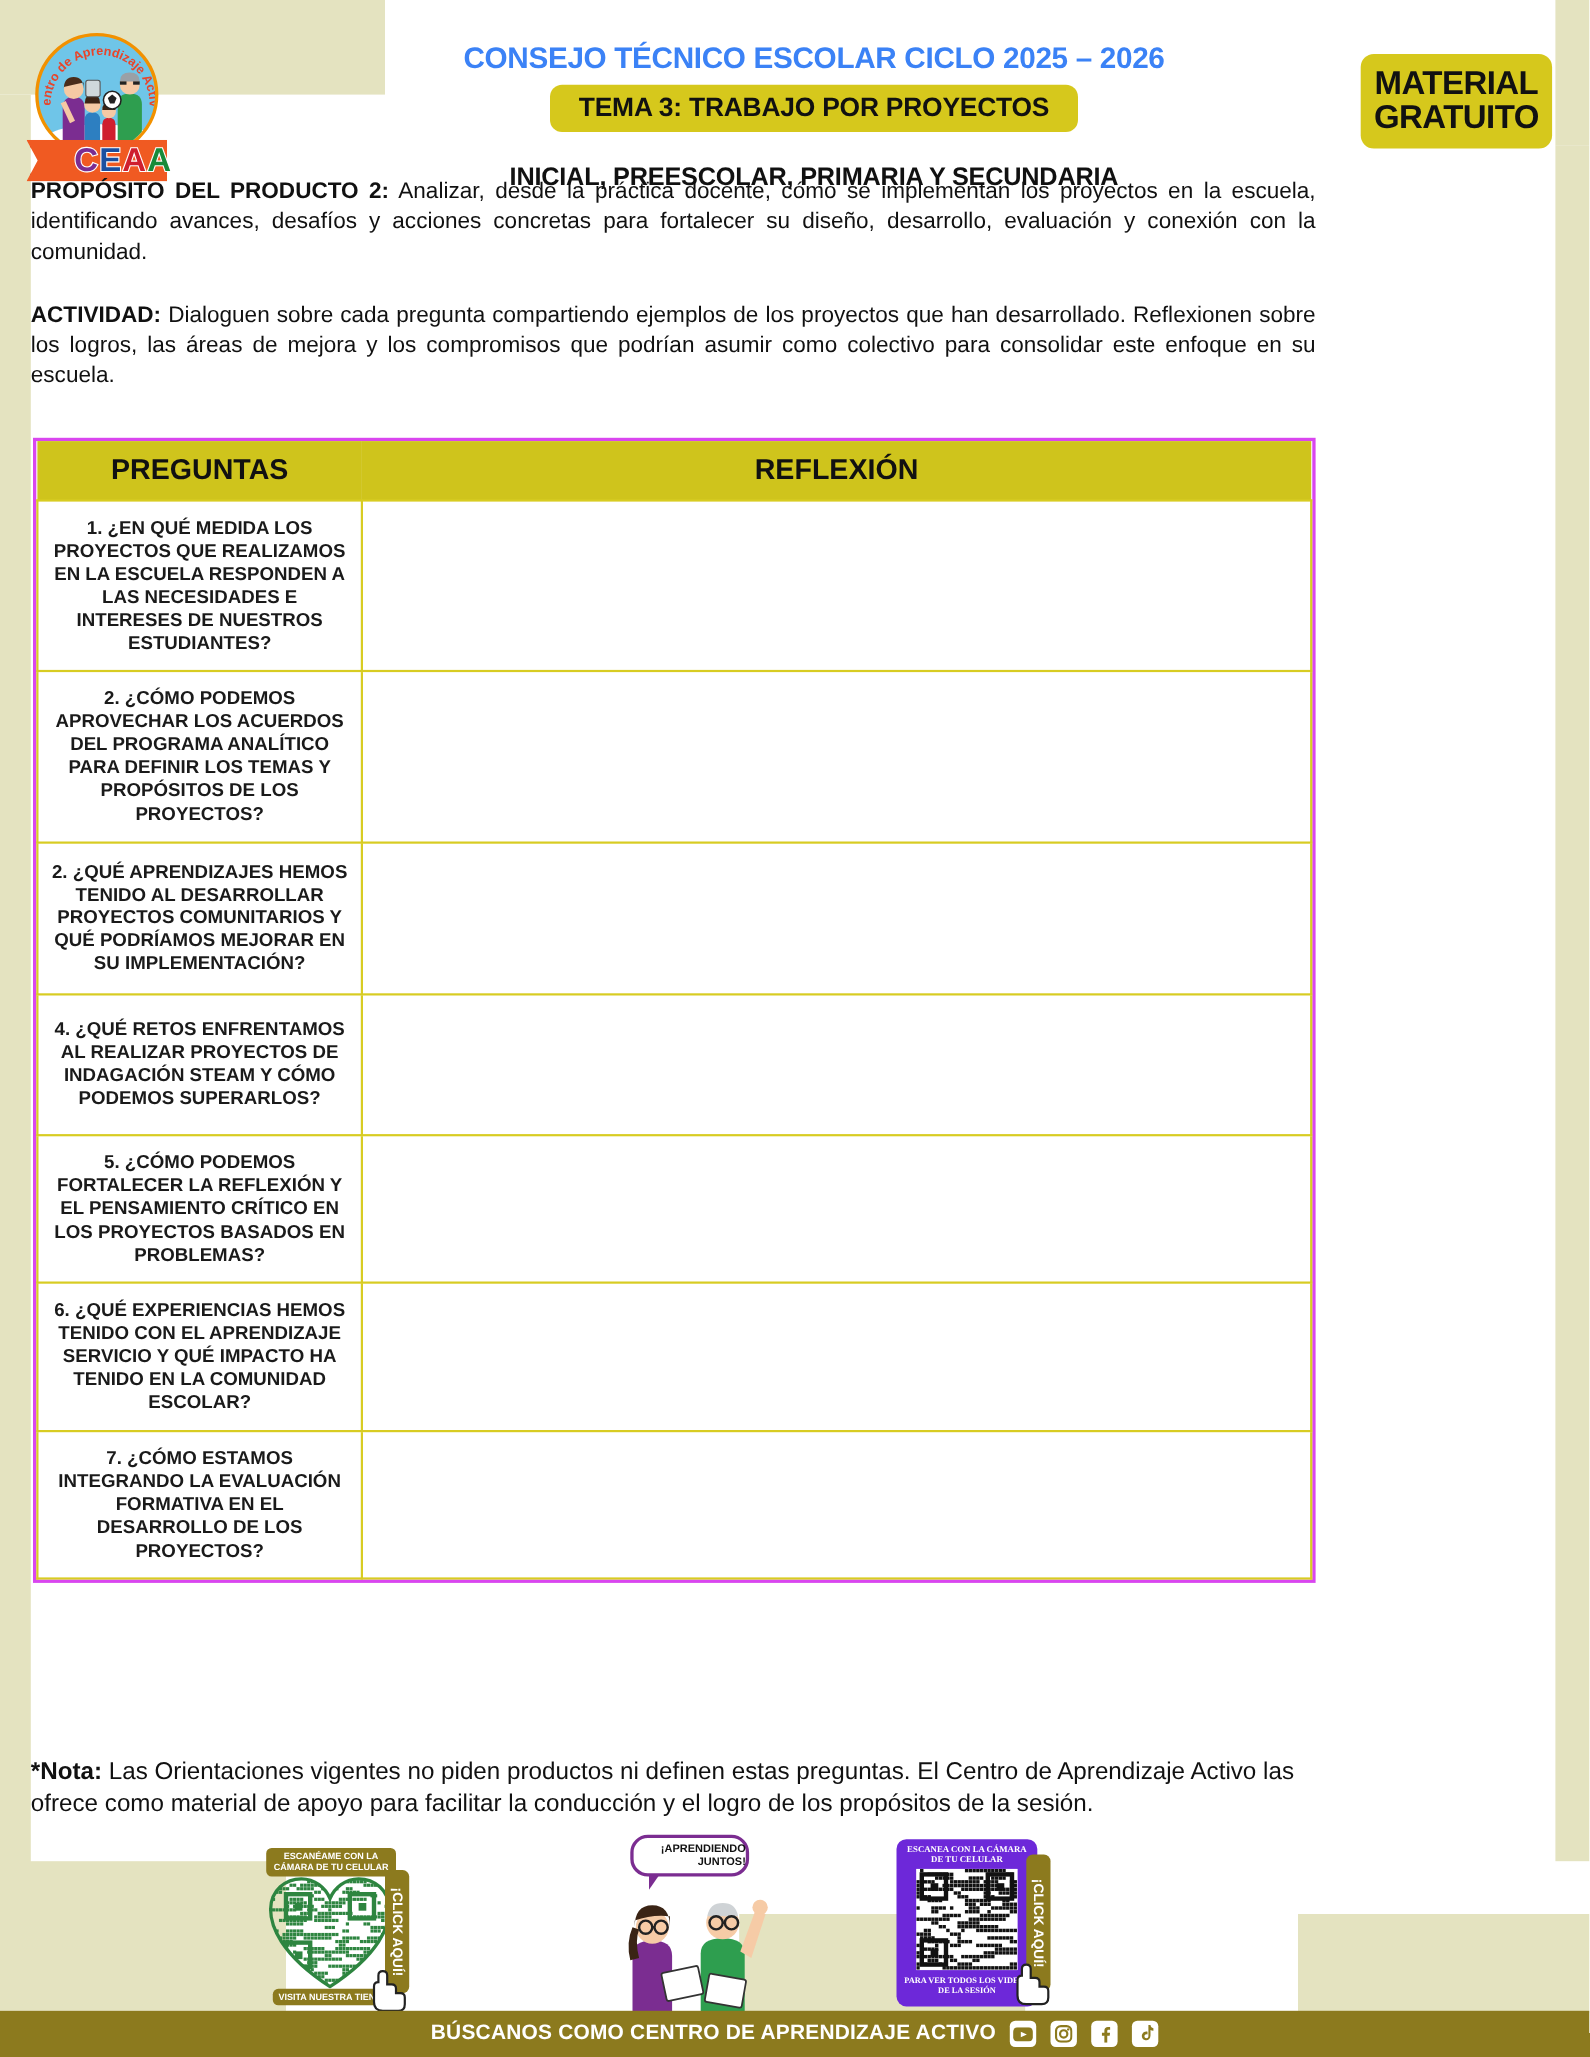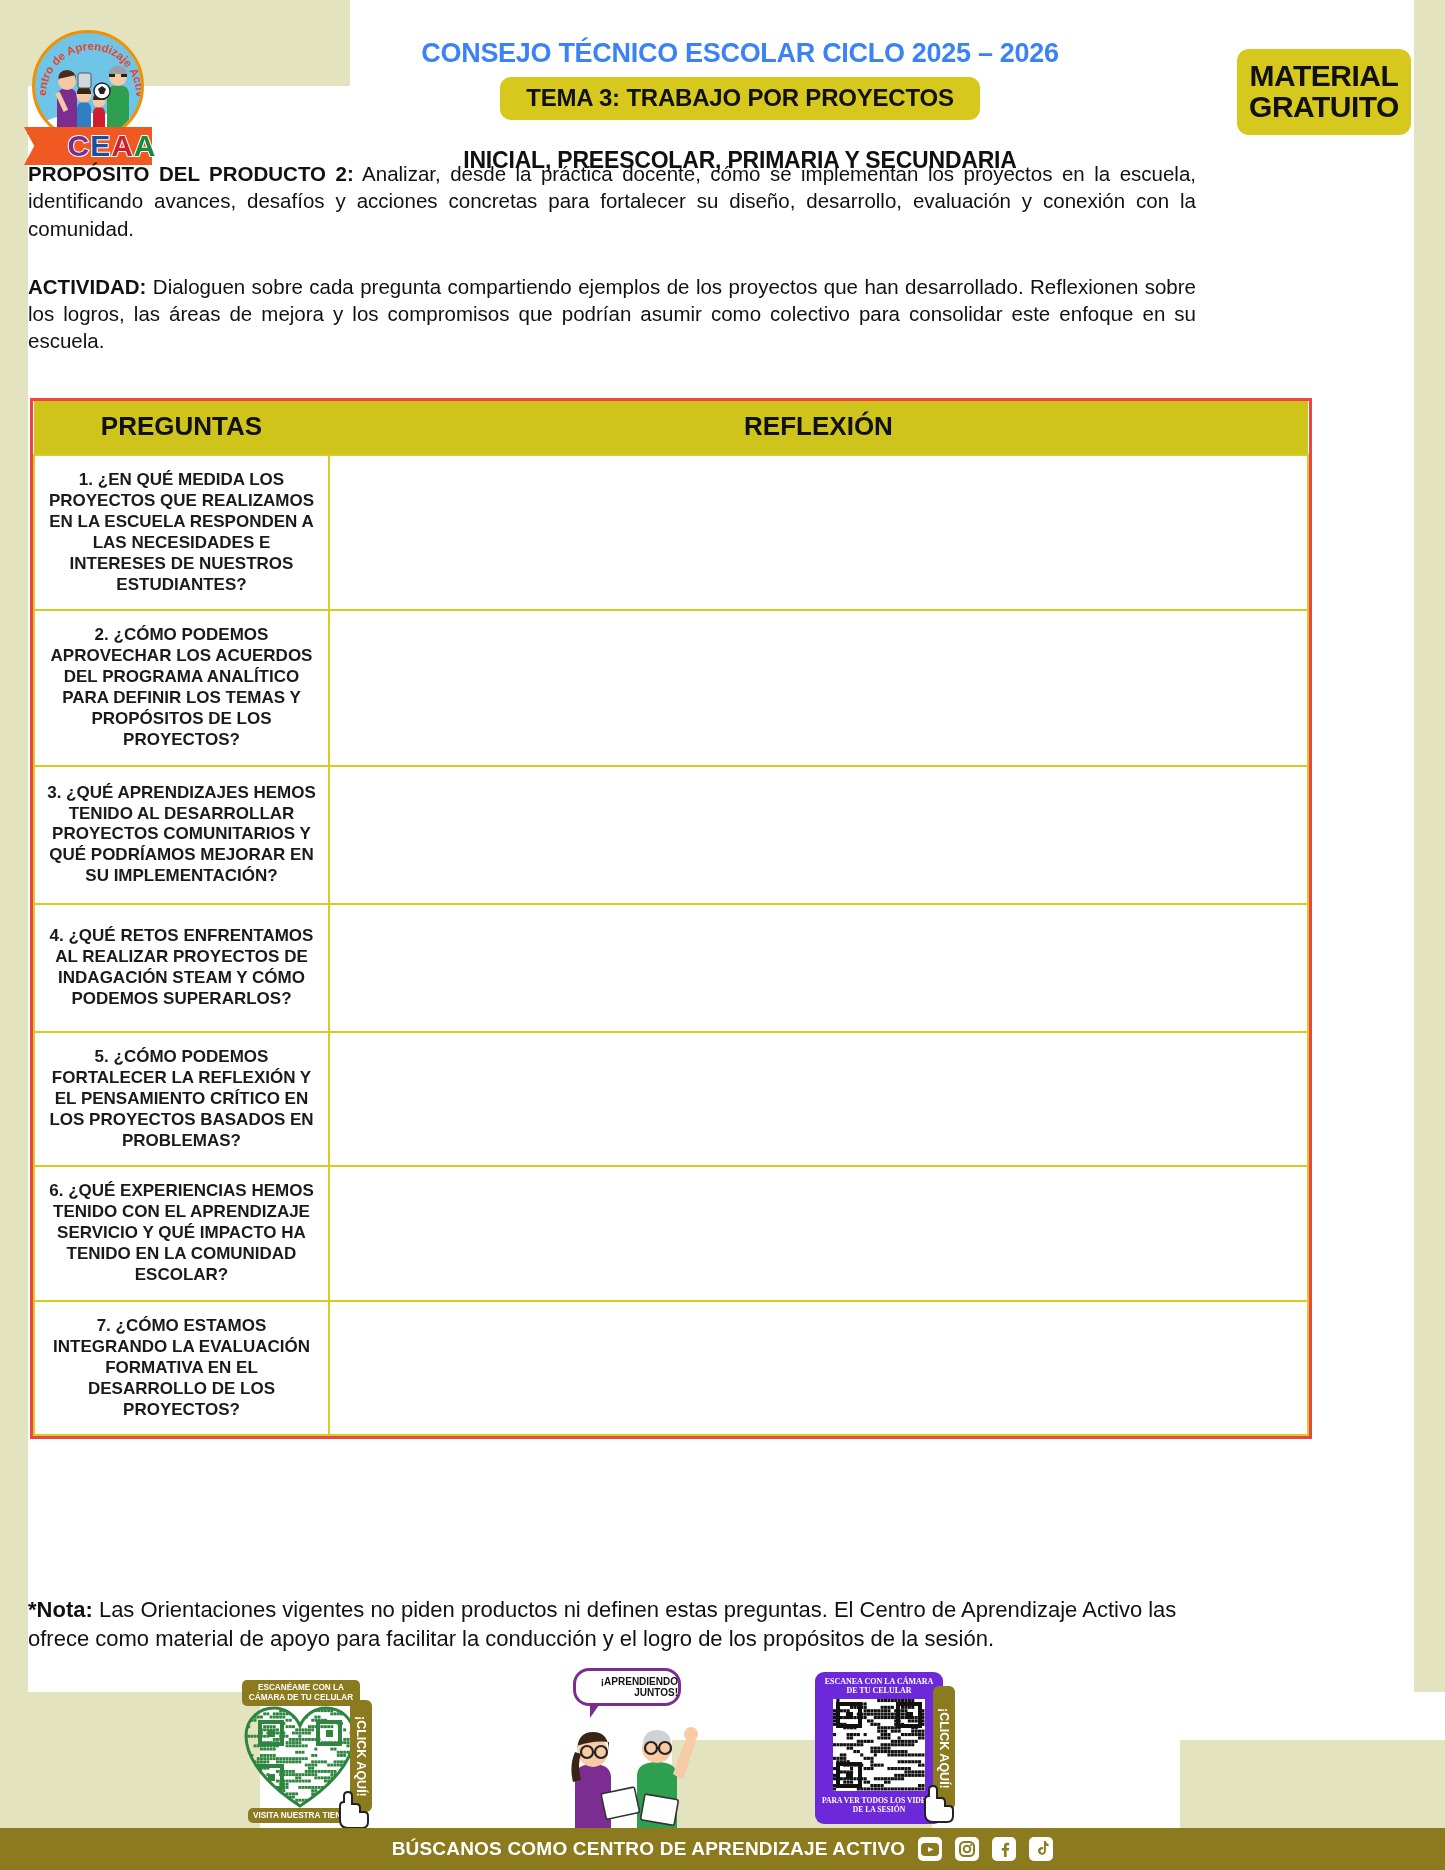--- a/index.html
+++ b/index.html
@@ -74,22 +74,22 @@
   }
   .material-badge div { font-size:30px; font-weight:bold; color:#111; letter-spacing:-0.5px; }
 
   
   .para-wrap { position:absolute; left:28px; top:160px; width:1168px; }
   .para { font-size:20.5px; color:#111; line-height:1.33; text-align:justify; }
   .para b { font-weight:bold; }
   .para.activity { margin-top:31px; }
 
   
-  .tbl { position:absolute; left:30px; top:398px; width:1282px;
-         border:3px solid #ef4444; border-collapse:collapse; }
+  .tbl { position:absolute; left:30px; top:398px; width:1166px;
+         border:3px solid #d946ef; border-collapse:collapse; }
   .tbl table { width:100%; border-collapse:collapse; table-layout:fixed; }
   .tbl th {
     background:#cfc41c; color:#111; font-size:26px; font-weight:bold;
     padding:10px 0 12px; text-align:center; border:none;
   }
   .tbl th.q-head { width:295px; }
   .tbl td {
     border:2.5px solid #d8cc22; vertical-align:middle;
   }
   .tbl td.q-cell {
@@ -245,21 +245,21 @@
       <tbody>
         <tr style="height:133px">
           <td class="q-cell">1. ¿EN QUÉ MEDIDA LOS PROYECTOS QUE REALIZAMOS EN LA ESCUELA RESPONDEN A LAS NECESIDADES E INTERESES DE NUESTROS ESTUDIANTES?</td>
           <td class="r-cell"></td>
         </tr>
         <tr style="height:128px">
           <td class="q-cell">2. ¿CÓMO PODEMOS APROVECHAR LOS ACUERDOS DEL PROGRAMA ANALÍTICO PARA DEFINIR LOS TEMAS Y PROPÓSITOS DE LOS PROYECTOS?</td>
           <td class="r-cell"></td>
         </tr>
         <tr style="height:138px">
-          <td class="q-cell">3. ¿QUÉ APRENDIZAJES HEMOS TENIDO AL DESARROLLAR PROYECTOS COMUNITARIOS Y QUÉ PODRÍAMOS MEJORAR EN SU IMPLEMENTACIÓN?</td>
+          <td class="q-cell">2. ¿QUÉ APRENDIZAJES HEMOS TENIDO AL DESARROLLAR PROYECTOS COMUNITARIOS Y QUÉ PODRÍAMOS MEJORAR EN SU IMPLEMENTACIÓN?</td>
           <td class="r-cell"></td>
         </tr>
         <tr style="height:128px">
           <td class="q-cell">4. ¿QUÉ RETOS ENFRENTAMOS AL REALIZAR PROYECTOS DE INDAGACIÓN STEAM Y CÓMO PODEMOS SUPERARLOS?</td>
           <td class="r-cell"></td>
         </tr>
         <tr style="height:133px">
           <td class="q-cell">5. ¿CÓMO PODEMOS FORTALECER LA REFLEXIÓN Y EL PENSAMIENTO CRÍTICO EN LOS PROYECTOS BASADOS EN PROBLEMAS?</td>
           <td class="r-cell"></td>
         </tr>

